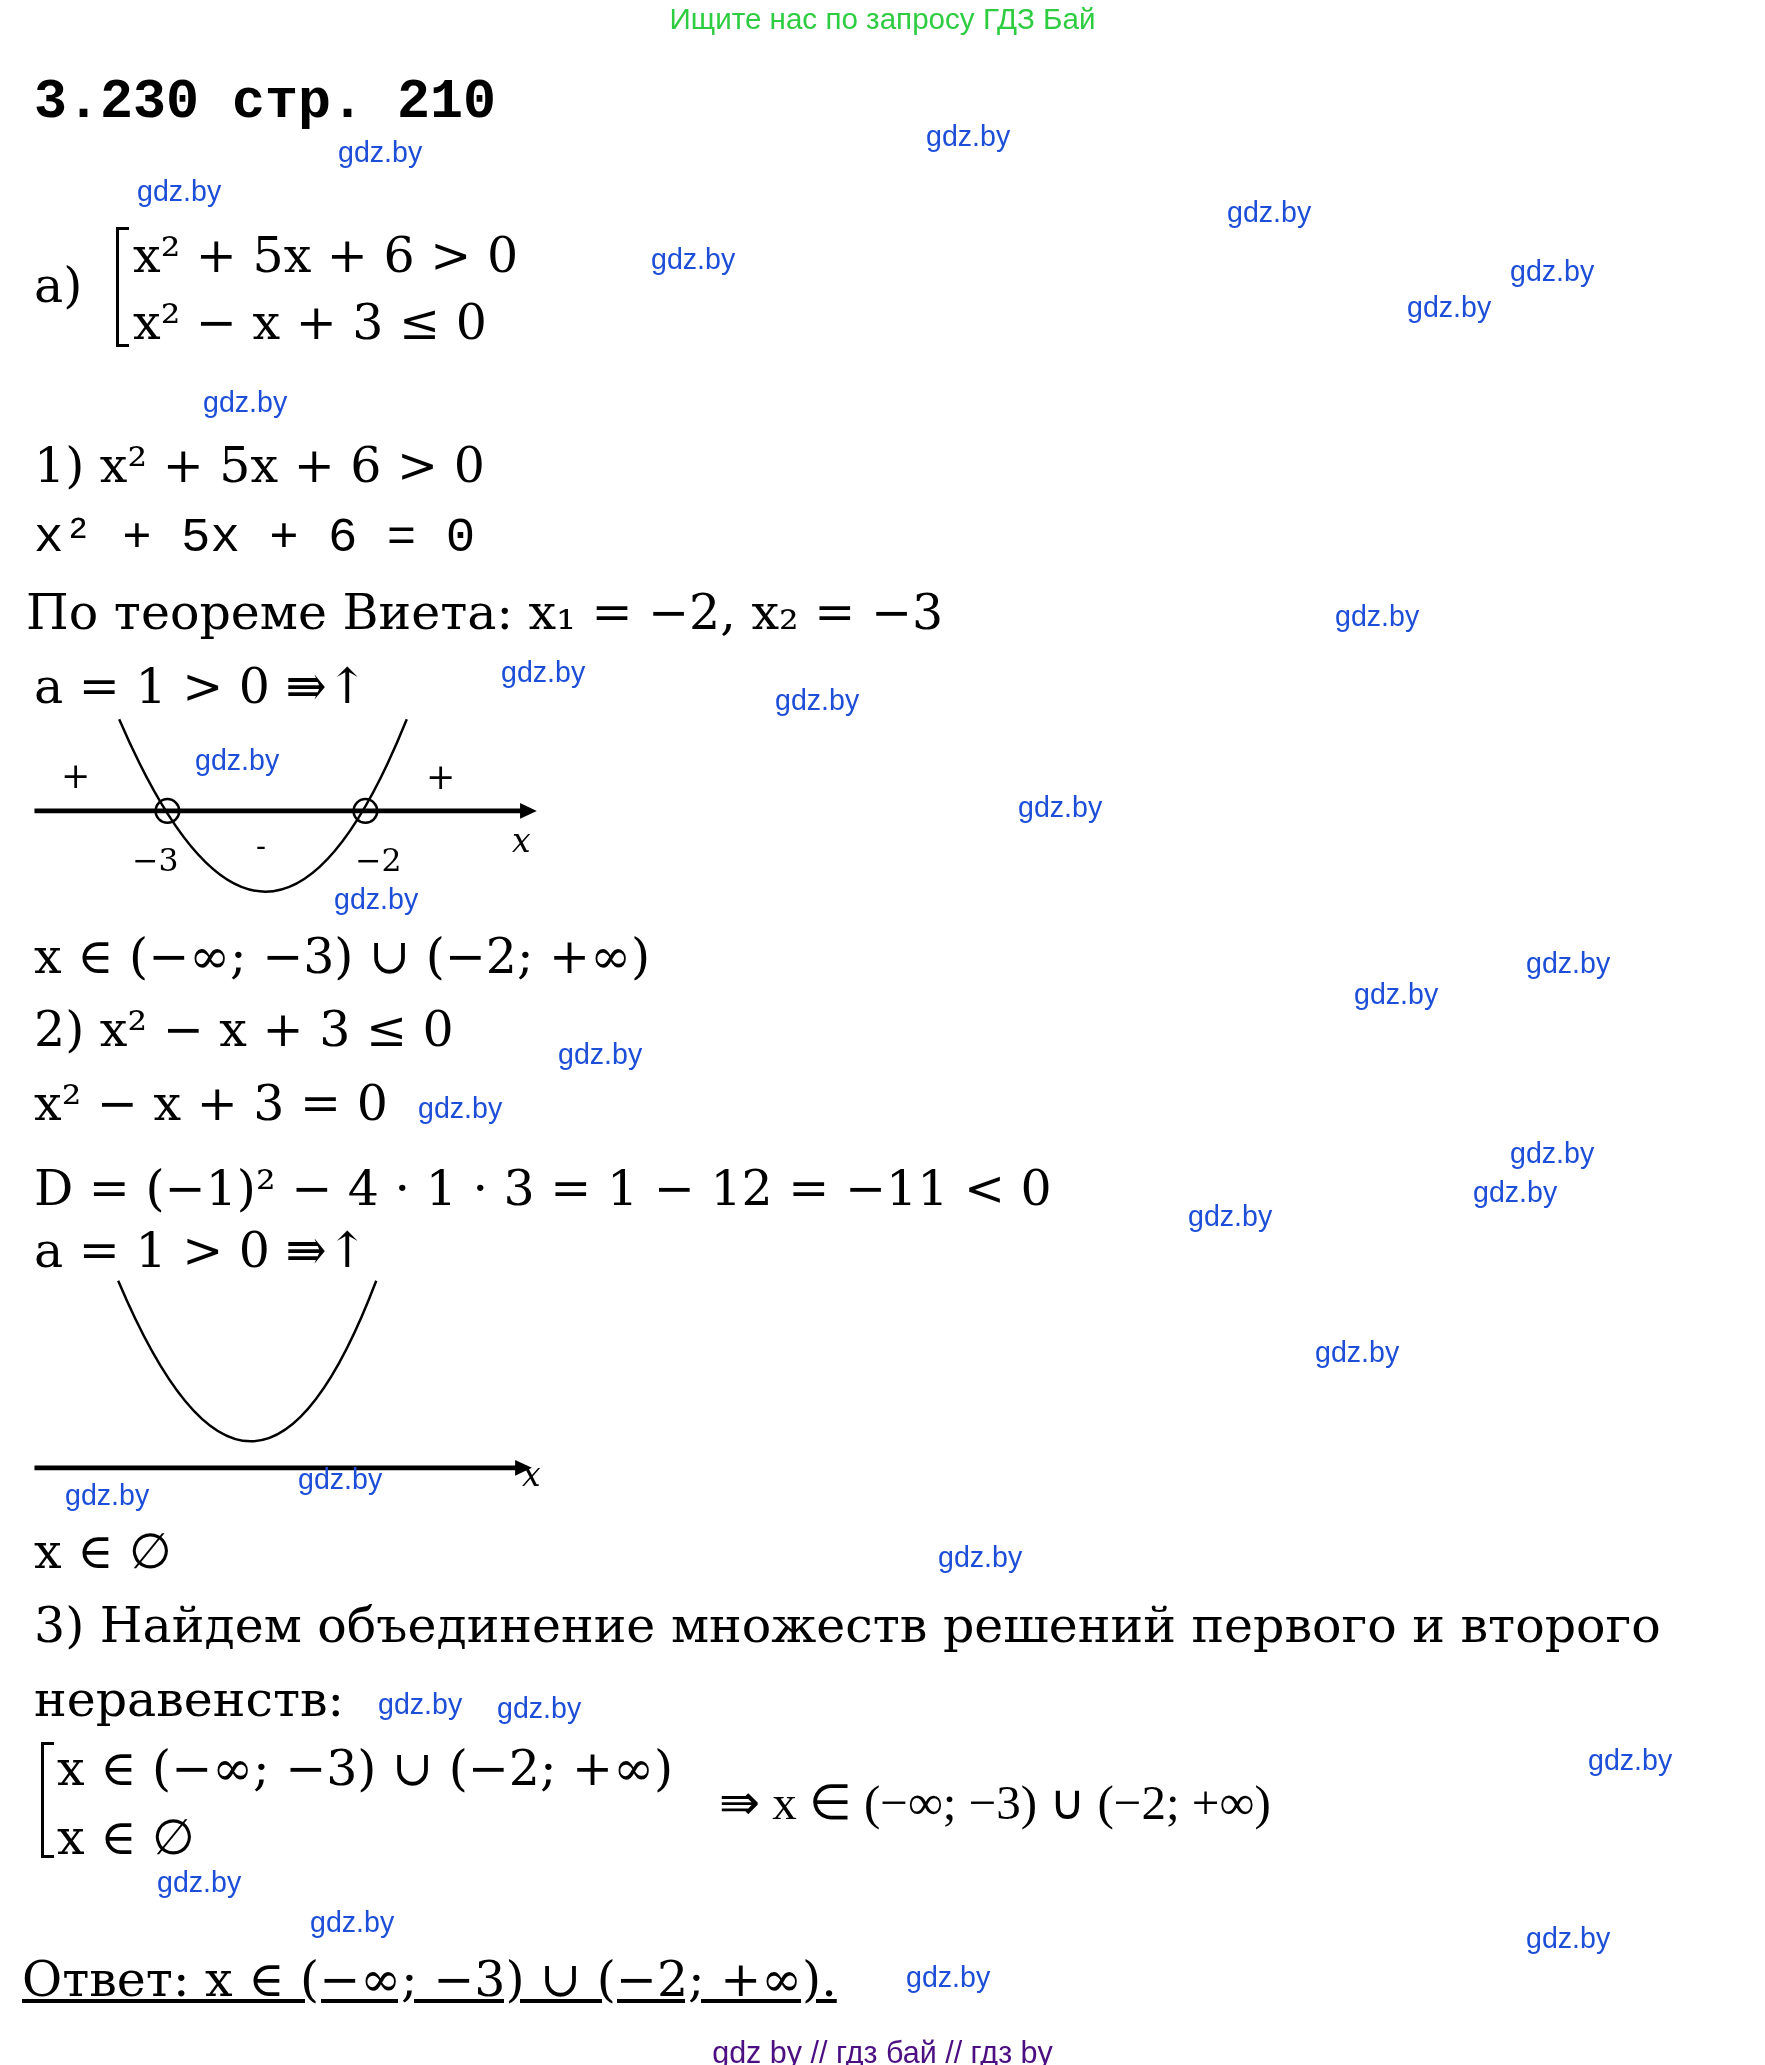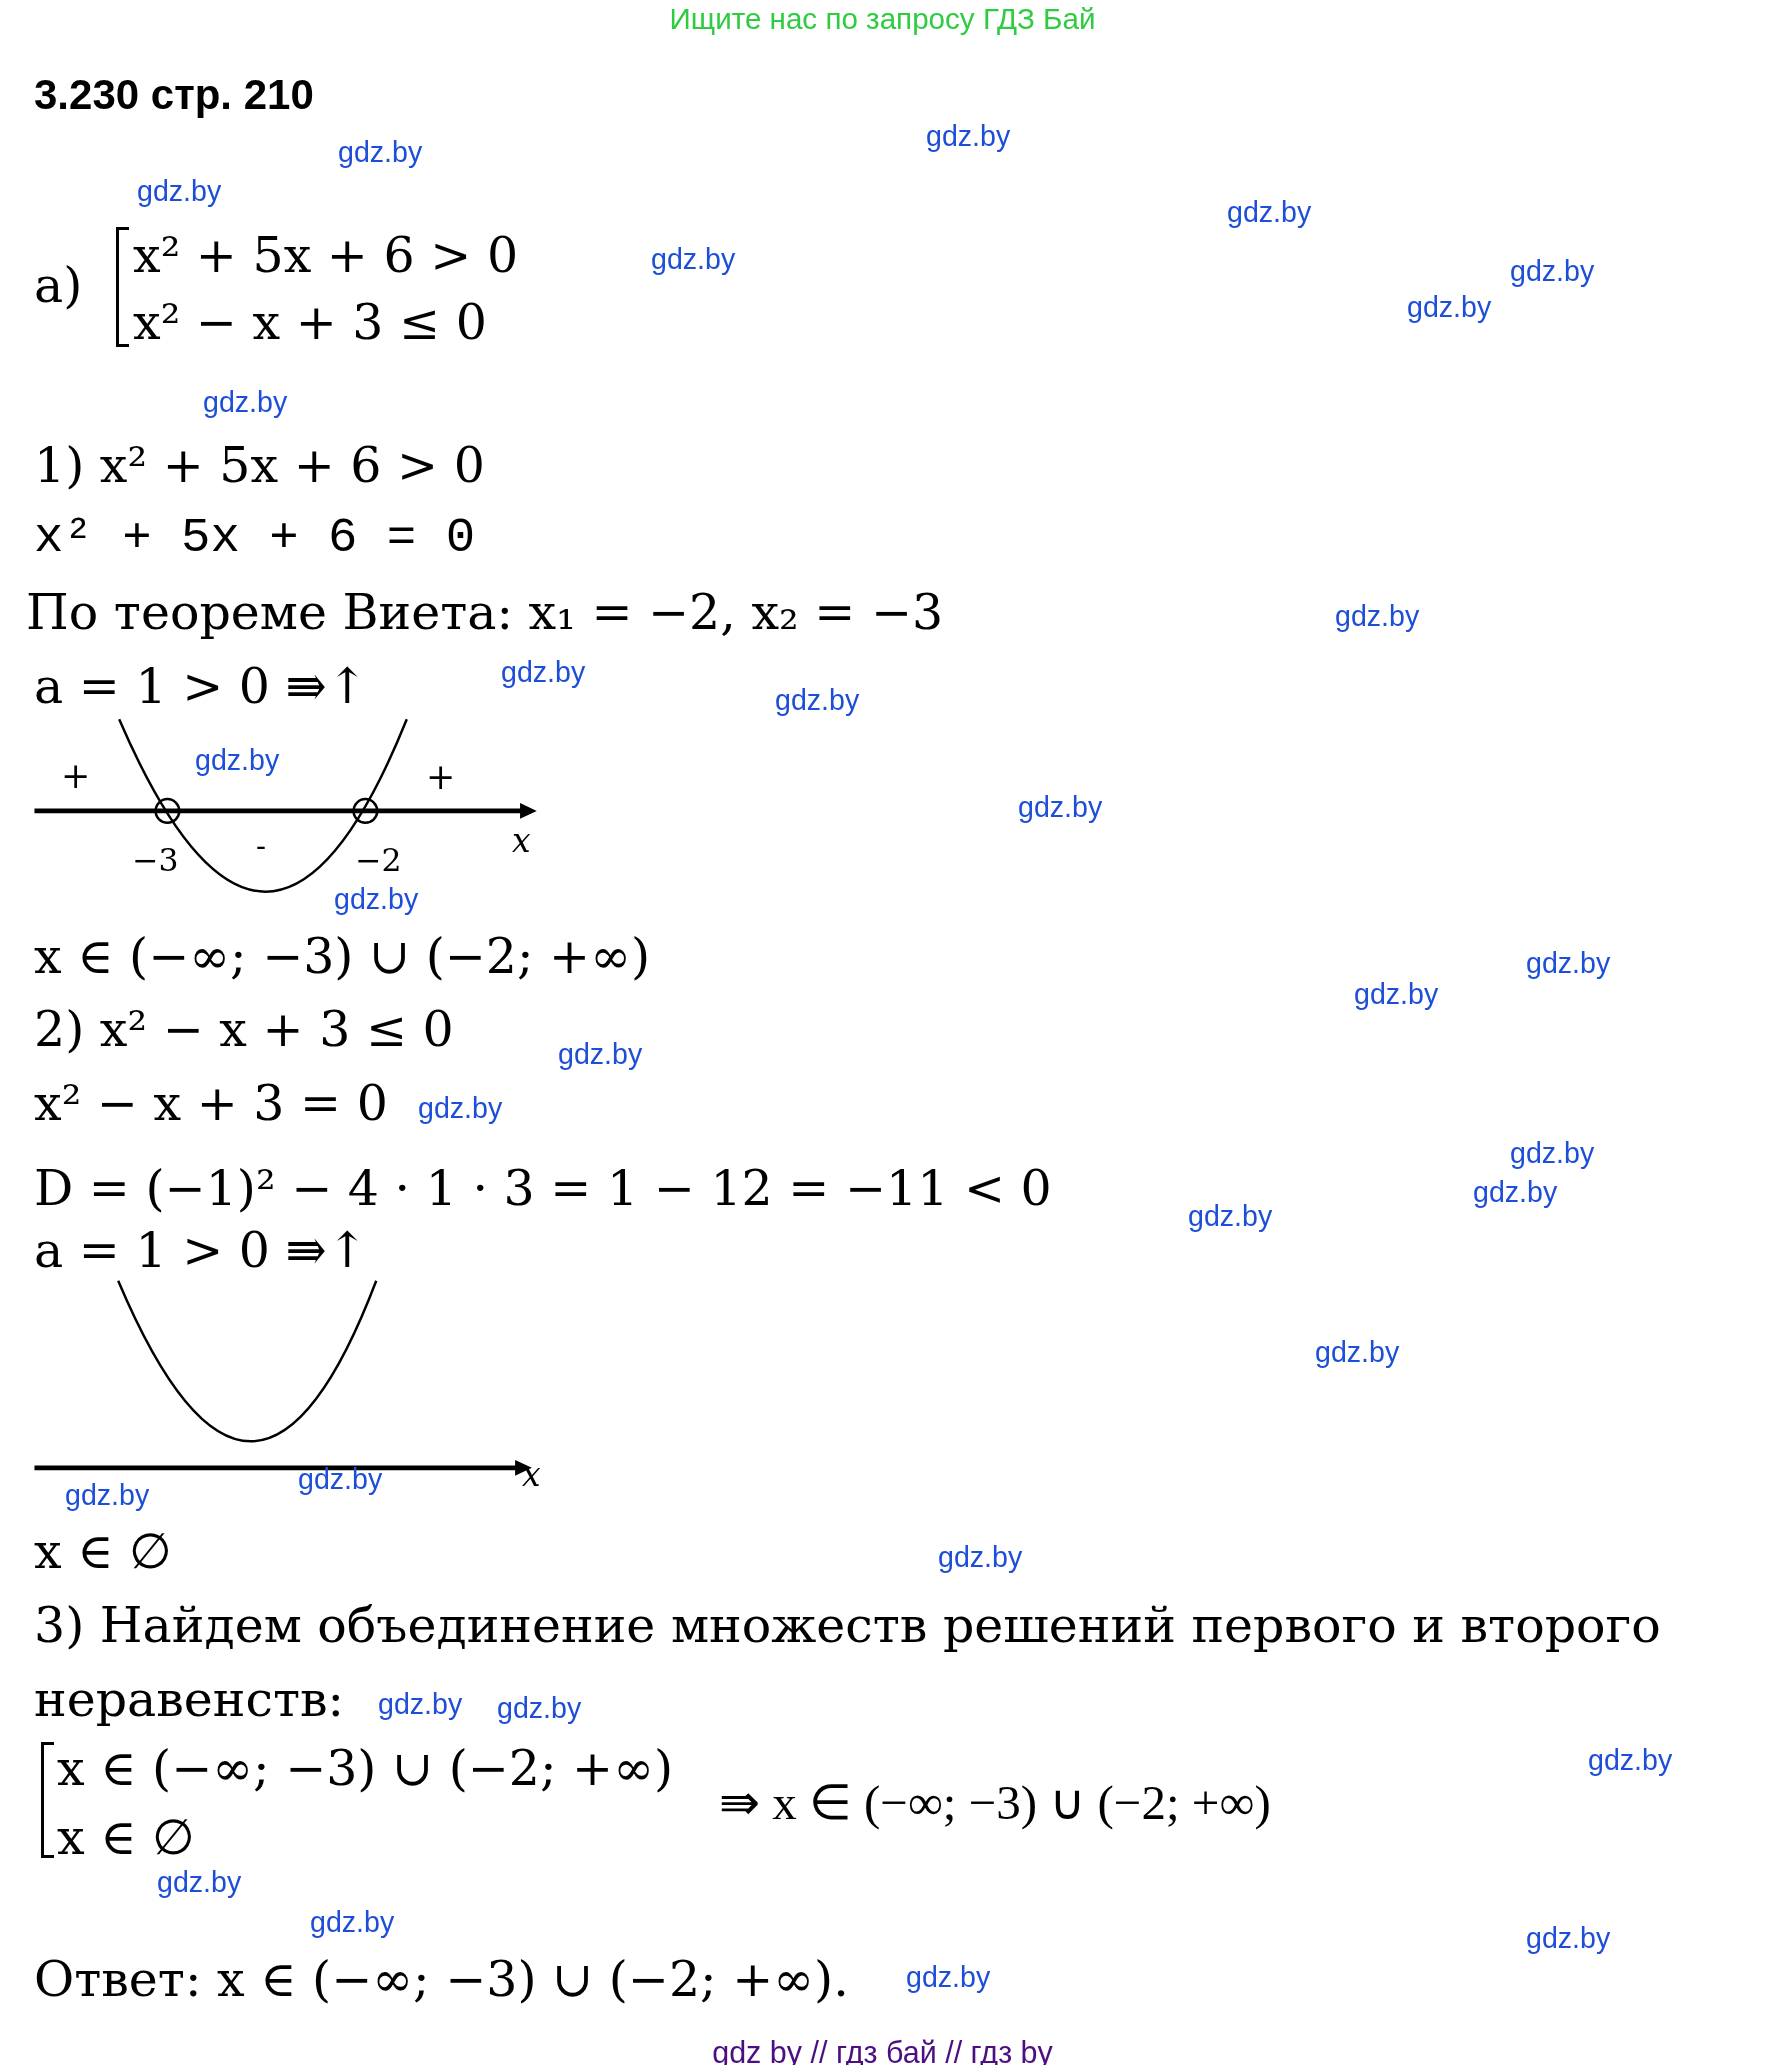--- a/index.html
+++ b/index.html
@@ -1,19 +1,19 @@
 <!DOCTYPE html>
 <html><head>
 <meta charset="utf-8">
 <style>
   html,body{margin:0;padding:0;background:#fff;}
   body{width:1765px;height:2066px;position:relative;overflow:hidden;font-family:"DejaVu Sans",sans-serif;color:#000;}
   .abs{position:absolute;white-space:nowrap;}
   .top-banner{left:0;width:1765px;top:2px;text-align:center;color:#2ecc40;font-family:"Liberation Sans",sans-serif;font-size:29.6px;}
-  .heading{left:34px;top:71px;font-family:Liberation Sans, sans-serif;font-weight:bold;font-size:42px;}
+  .heading{left:34px;top:71px;font-family:Liberation Mono, monospace;font-weight:bold;font-size:55px;}
   .wm{font-family:"Liberation Sans",sans-serif;font-size:28.6px;color:#1d4ed8;}
   .math{font-family:"DejaVu Serif",serif;font-size:49px;line-height:1;}
   .text{font-family:"DejaVu Serif",serif;font-size:49px;line-height:1;}
   .bracket{border-left:3.9px solid #000;border-top:3.9px solid #000;border-bottom:3.9px solid #000;width:9.9px;}
   .footer{left:0;width:1765px;top:2035px;text-align:center;color:#4b0f82;font-family:"Liberation Sans",sans-serif;font-size:30.5px;}
   svg{position:absolute;left:0;top:0;}
 </style>
 </head>
 <body>
 
@@ -63,21 +63,21 @@
 <div class="abs math" style="left:522px;top:1458px;font-size:33px;font-style:italic;">x</div>
 <div class="abs math" style="left:34px;top:1527px;">x ∈ ∅</div>
 
 <div class="abs text" style="left:34px;top:1601px;">3) Найдем объединение множеств решений первого и второго</div>
 <div class="abs text" style="left:34px;top:1675px;">неравенств:</div>
 <div class="abs bracket" style="left:41px;top:1742px;height:110px;"></div>
 <div class="abs math" style="left:57px;top:1744px;">x ∈ (−∞; −3) ∪ (−2; +∞)</div>
 <div class="abs math" style="left:57px;top:1813px;">x ∈ ∅</div>
 <div class="abs math" style="left:719px;top:1778px;font-family:Liberation Serif, serif;">⇛ x ∈ (−∞; −3) ∪ (−2; +∞)</div>
 
-<div class="abs text" style="left:34px;top:1955px;">Ответ: x ∈ (−∞; −3) ∪ (−2; +∞).</div>
+<div class="abs text" style="left:22px;top:1955px;text-decoration:underline;">Ответ: x ∈ (−∞; −3) ∪ (−2; +∞).</div>
 
 <div class="abs wm" style="left:338px;top:136px;">gdz.by</div>
 <div class="abs wm" style="left:926px;top:120px;">gdz.by</div>
 <div class="abs wm" style="left:137px;top:175px;">gdz.by</div>
 <div class="abs wm" style="left:1227px;top:196px;">gdz.by</div>
 <div class="abs wm" style="left:651px;top:243px;">gdz.by</div>
 <div class="abs wm" style="left:1510px;top:255px;">gdz.by</div>
 <div class="abs wm" style="left:1407px;top:291px;">gdz.by</div>
 <div class="abs wm" style="left:203px;top:386px;">gdz.by</div>
 <div class="abs wm" style="left:1335px;top:600px;">gdz.by</div>

